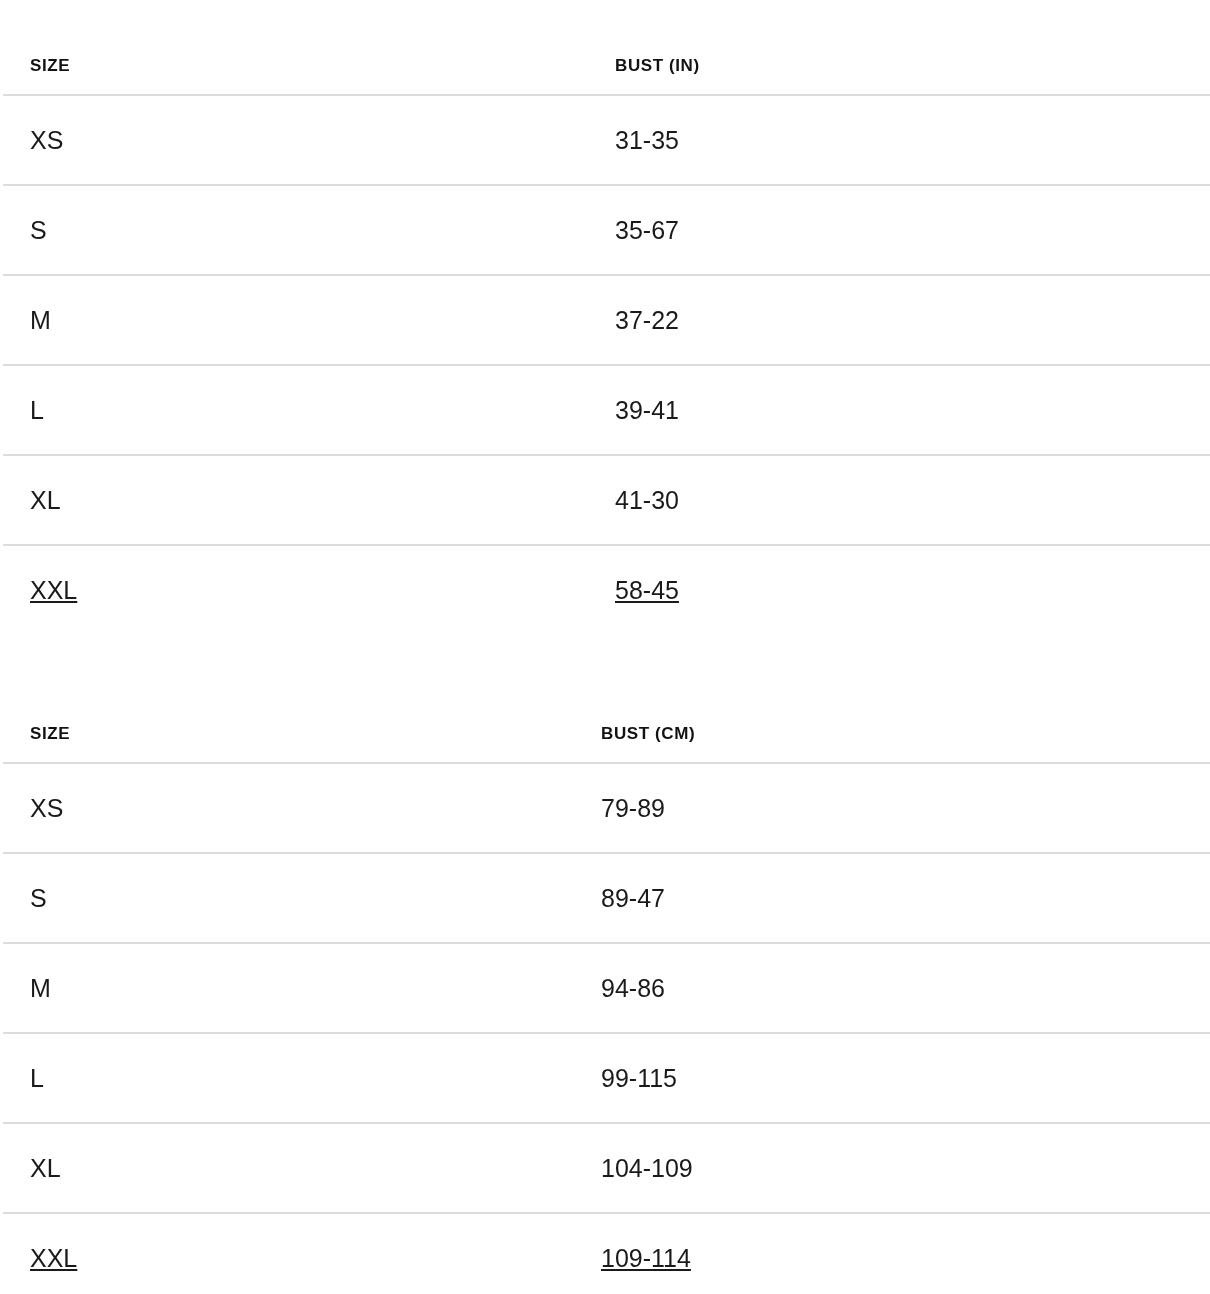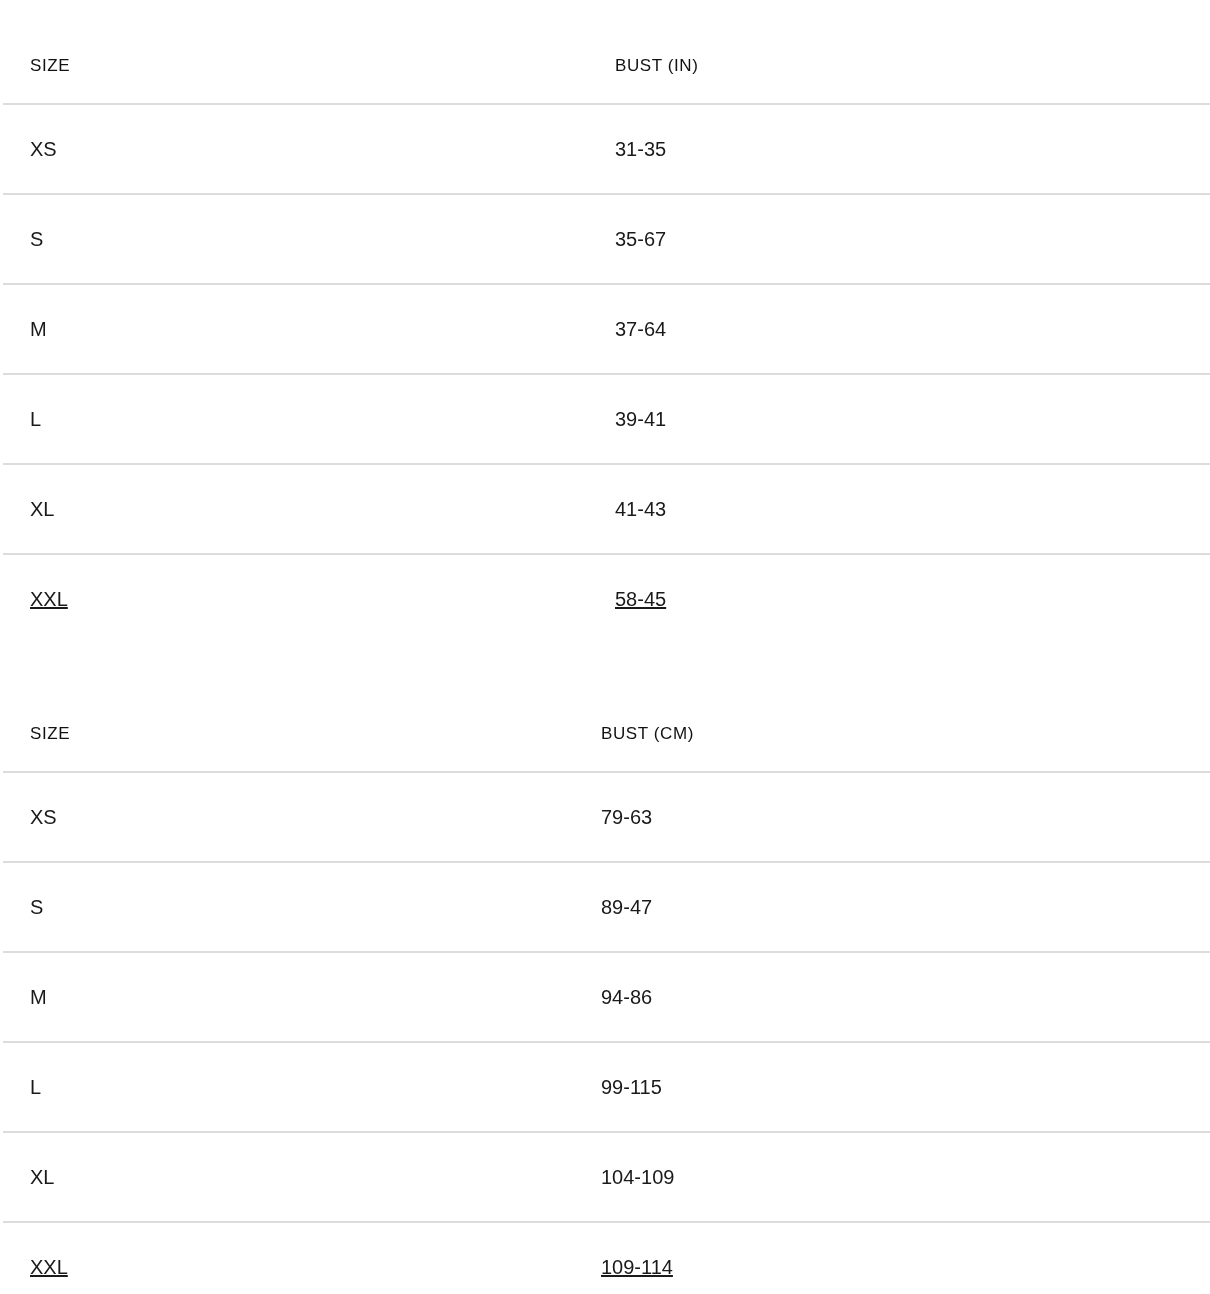--- a/index.html
+++ b/index.html
@@ -39,31 +39,31 @@
     padding: 0;
     text-align: left;
     vertical-align: middle;
     border: none;
   }
 
   
   .size-table thead th {
     height: 76px;
     font-size: 17px;
-    font-weight: normal;
+    font-weight: bold;
     letter-spacing: 0.6px;
     color: #121212;
     vertical-align: bottom;
-    padding-bottom: 27px;
+    padding-bottom: 18px;
     border-bottom: 2px solid #dcdcdc;
   }
 
   
   .size-table tbody td {
-    font-size: 20px;
+    font-size: 25px;
     font-weight: normal;
     color: #1a1a1a;
     border-bottom: 2px solid #dcdcdc;
   }
   .size-table tbody tr:last-child td {
     border-bottom: none;
     text-decoration: underline;
   }
 
   
@@ -107,31 +107,31 @@
           <td class="col-bust">31-35</td>
           <td class="col-waist">24-26</td>
         </tr>
         <tr>
           <td class="col-size">S</td>
           <td class="col-bust">35-67</td>
           <td class="col-waist">26.5-28.5</td>
         </tr>
         <tr>
           <td class="col-size">M</td>
-          <td class="col-bust">37-64</td>
+          <td class="col-bust">37-22</td>
           <td class="col-waist">29-31</td>
         </tr>
         <tr>
           <td class="col-size">L</td>
           <td class="col-bust">39-41</td>
           <td class="col-waist">31.5-33.5</td>
         </tr>
         <tr>
           <td class="col-size">XL</td>
-          <td class="col-bust">41-43</td>
+          <td class="col-bust">41-30</td>
           <td class="col-waist">34-36</td>
         </tr>
         <tr>
           <td class="col-size">XXL</td>
           <td class="col-bust">58-45</td>
           <td class="col-waist">36-38</td>
         </tr>
       </tbody>
     </table>
   </div>
@@ -141,21 +141,21 @@
       <thead>
         <tr>
           <th class="col-size">SIZE</th>
           <th class="col-bust">BUST (CM)</th>
           <th class="col-waist">WAIST (CM)</th>
         </tr>
       </thead>
       <tbody>
         <tr>
           <td class="col-size">XS</td>
-          <td class="col-bust">79-63</td>
+          <td class="col-bust">79-89</td>
           <td class="col-waist">61-66</td>
         </tr>
         <tr>
           <td class="col-size">S</td>
           <td class="col-bust">89-47</td>
           <td class="col-waist">67-72.5</td>
         </tr>
         <tr>
           <td class="col-size">M</td>
           <td class="col-bust">94-86</td>

